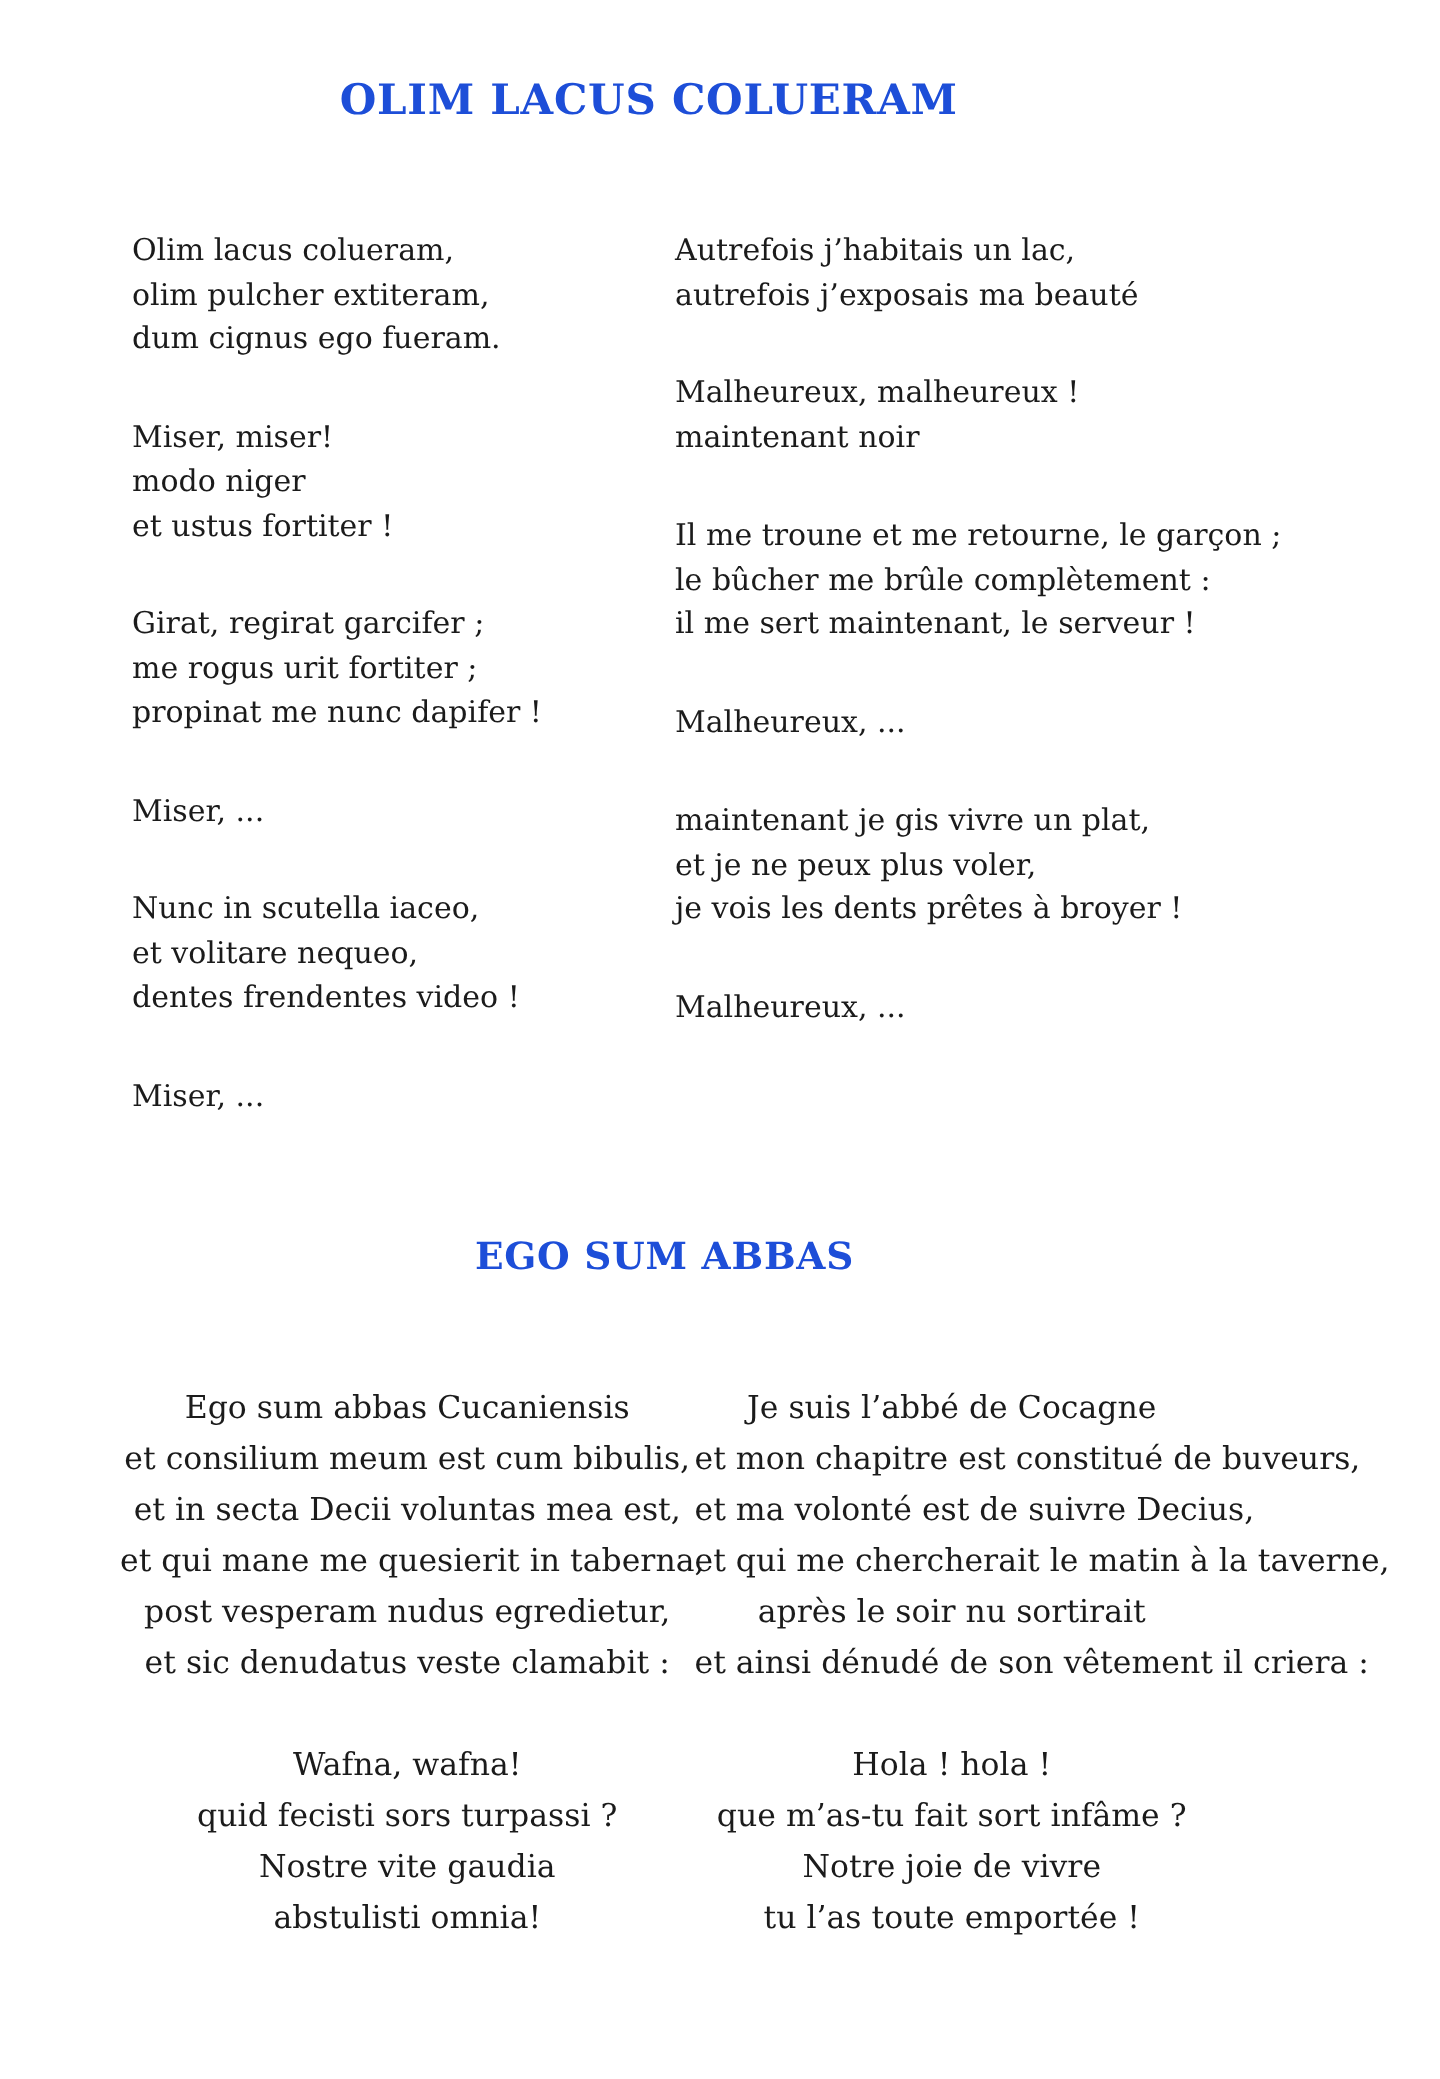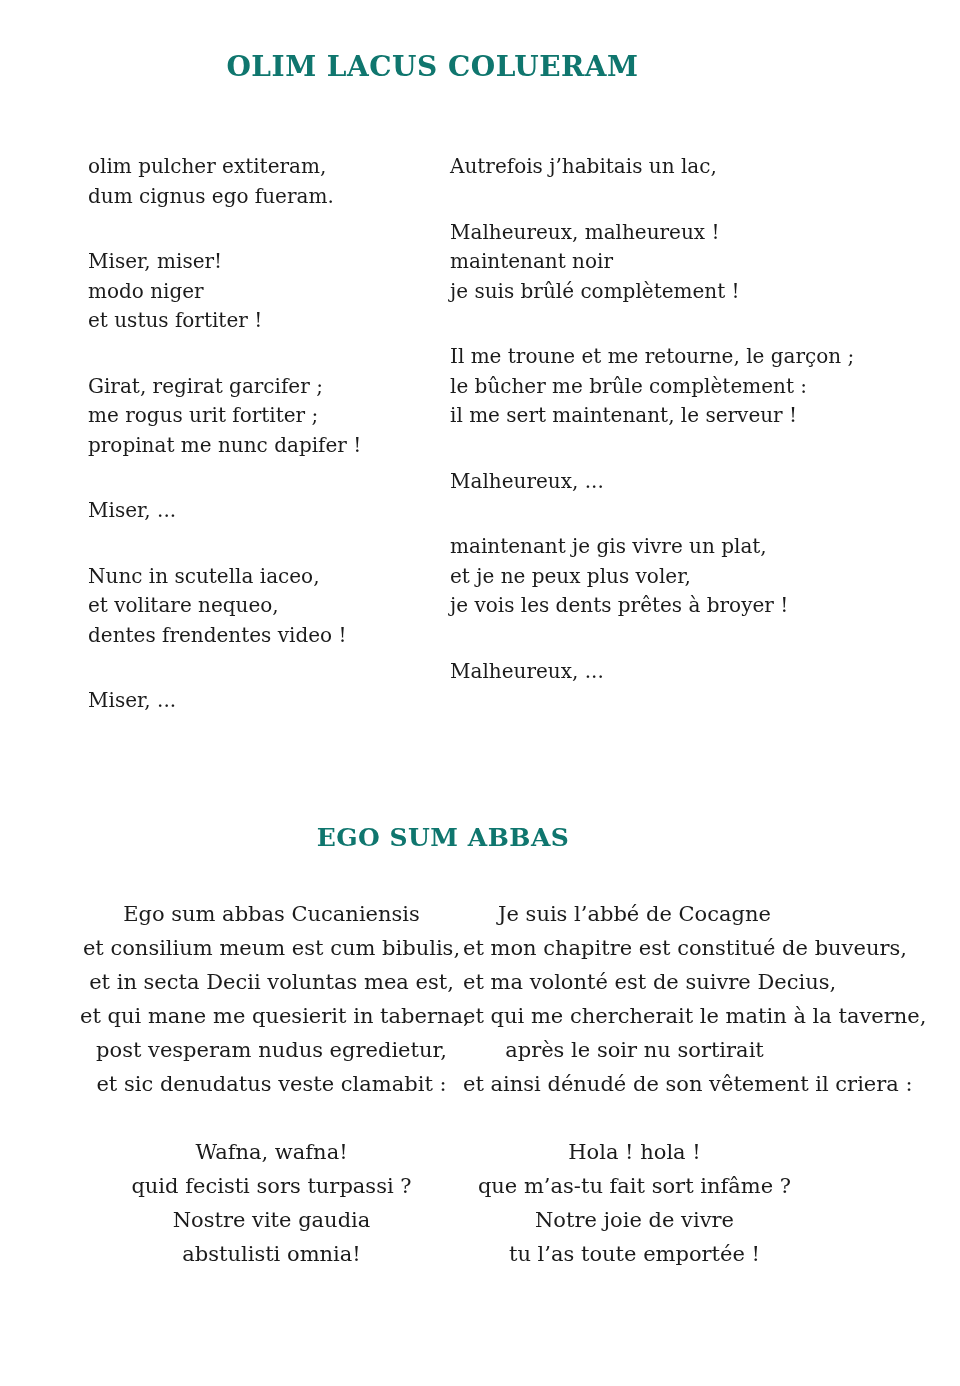--- a/index.html
+++ b/index.html
@@ -14,21 +14,21 @@
     background: #ffffff;
     overflow: hidden;
     font-family: "DejaVu Serif", serif;
     color: #1b1b1b;
   }
   .poem { position: absolute; }
   .poem-title {
     margin: 0;
     text-align: center;
     font-weight: bold;
-    color: #0f766e;
+    color: #1d4ed8;
   }
   .columns { display: grid; }
   .col { min-width: 0; }
   .stanza { margin: 0; }
   .line { margin: 0; white-space: nowrap; }
 
   
   .poem-1 { top: 50px; left: 88px; width: 689px; }
   .poem-1 .poem-title {
     font-size: 28px;
@@ -39,35 +39,36 @@
   .poem-1 .columns { grid-template-columns: 362px 1fr; }
   .poem-1 .line { font-size: 20px; line-height: 29.5px; }
   .poem-1 .stanza { margin-bottom: 36px; }
 
   
   .poem-2 { top: 822px; left: 80px; width: 726px; }
   .poem-2 .poem-title {
     font-size: 25px;
     line-height: 31px;
     letter-spacing: 0.5px;
-    margin-bottom: 44px;
+    margin-bottom: 68px;
   }
   .poem-2 .columns { grid-template-columns: 383px 1fr; }
   .poem-2 .line { font-size: 21px; line-height: 34px; text-align: center; }
   .poem-2 .stanza { margin-bottom: 34px; }
 </style>
 </head>
 <body>
 
 <main class="page">
     <section class="poem poem-1">
       <h1 class="poem-title">OLIM LACUS COLUERAM</h1>
       <div class="columns">
         <div class="col latin-column">
           <div class="stanza">
+            <p class="line">Olim lacus colueram,</p>
             <p class="line">olim pulcher extiteram,</p>
             <p class="line">dum cignus ego fueram.</p>
           </div>
           <div class="stanza">
             <p class="line">Miser, miser!</p>
             <p class="line">modo niger</p>
             <p class="line">et ustus fortiter !</p>
           </div>
           <div class="stanza">
             <p class="line">Girat, regirat garcifer ;</p>
@@ -82,25 +83,25 @@
             <p class="line">et volitare nequeo,</p>
             <p class="line">dentes frendentes video !</p>
           </div>
           <div class="stanza">
             <p class="line">Miser, ...</p>
           </div>
         </div>
         <div class="col french-column">
           <div class="stanza">
             <p class="line">Autrefois j’habitais un lac,</p>
+            <p class="line">autrefois j’exposais ma beauté</p>
           </div>
           <div class="stanza">
             <p class="line">Malheureux, malheureux !</p>
             <p class="line">maintenant noir</p>
-            <p class="line">je suis brûlé complètement !</p>
           </div>
           <div class="stanza">
             <p class="line">Il me troune et me retourne, le garçon ;</p>
             <p class="line">le bûcher me brûle complètement :</p>
             <p class="line">il me sert maintenant, le serveur !</p>
           </div>
           <div class="stanza">
             <p class="line">Malheureux, ...</p>
           </div>
           <div class="stanza">

